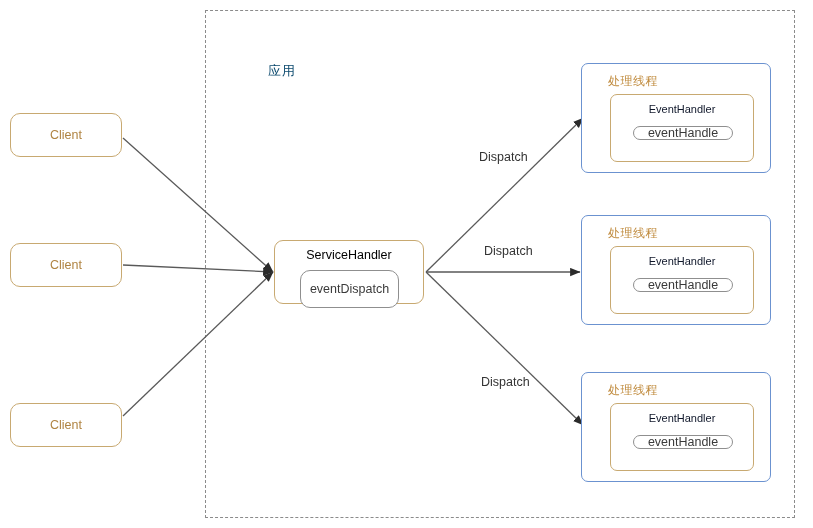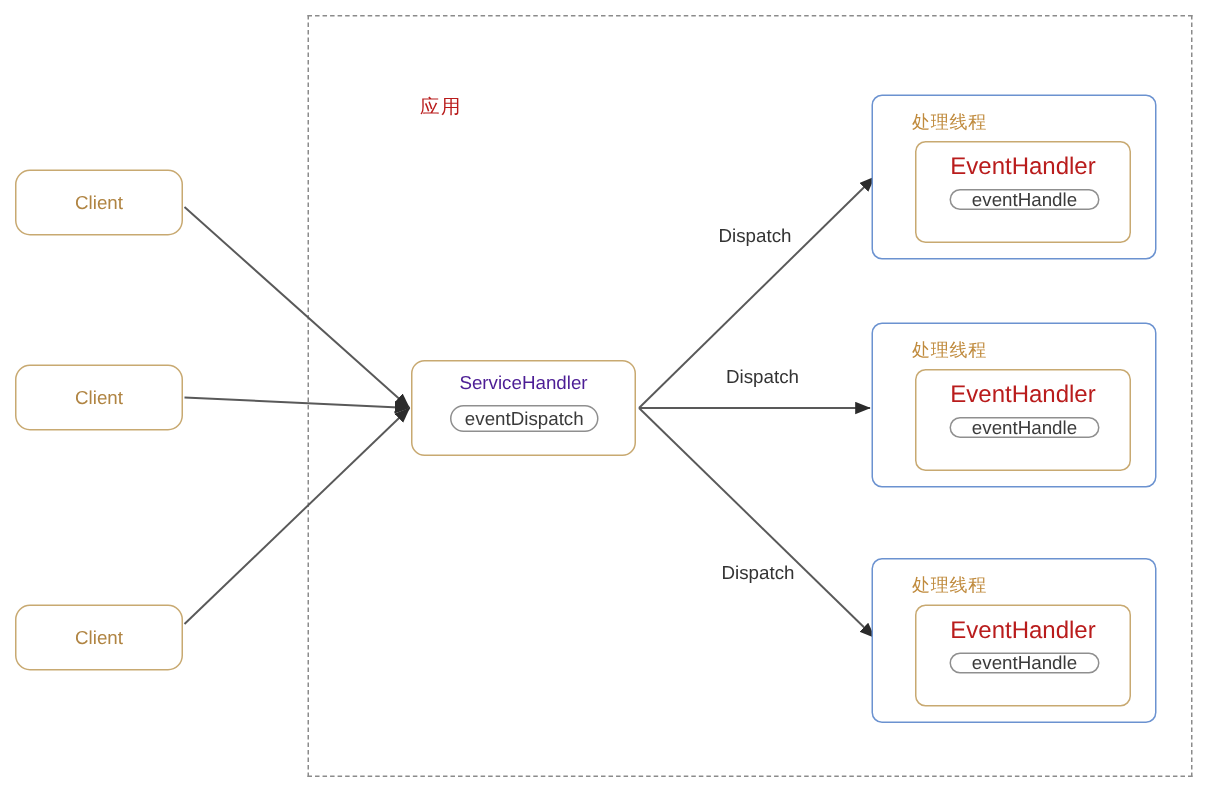--- a/index.html
+++ b/index.html
@@ -51,29 +51,29 @@
     border-radius: 9px;
     display: block;
     padding: 0;
   }
   .service-title {
     position: absolute;
     left: 0;
     right: 0;
     top: 7px;
     text-align: center;
-    color: #4c1d95;
+    color: #000000;
     font-size: 12.5px;
   }
   .service-inner {
     position: absolute;
     left: 25px;
     top: 29px;
     width: 99px;
-    height: 18px;
+    height: 38px;
     box-sizing: border-box;
     border: 1.2px solid #8f8f8f;
     border-radius: 10px;
     background: #ffffff;
     display: flex;
     align-items: center;
     justify-content: center;
     color: #3a3a3a;
     font-size: 12.5px;
   }
@@ -104,22 +104,22 @@
     border: 1.3px solid #c8a971;
     border-radius: 7px;
     background: #ffffff;
   }
   .handler-title {
     position: absolute;
     left: 0;
     right: 0;
     top: 8px;
     text-align: center;
-    color: #b91c1c;
-    font-size: 16px;
+    color: #0f172a;
+    font-size: 11px;
   }
   
   .handle-box {
     position: absolute;
     left: 22px;
     top: 31px;
     width: 100px;
     height: 14px;
     box-sizing: border-box;
     border: 1.2px solid #8f8f8f;
@@ -134,24 +134,23 @@
 
   
   .app-boundary {
     position: absolute;
     box-sizing: border-box;
     border: 1.6px dashed #8b8b8b;
     background: transparent;
   }
   .app-label {
     position: absolute;
-    color: #b91c1c;
+    color: #0c4a6e;
     font-size: 13px;
     letter-spacing: 1px;
-    margin-left: 12px;
   }
 
   
   .edge-label {
     position: absolute;
     color: #333333;
     font-size: 12.5px;
     white-space: nowrap;
     background: transparent;
   }

